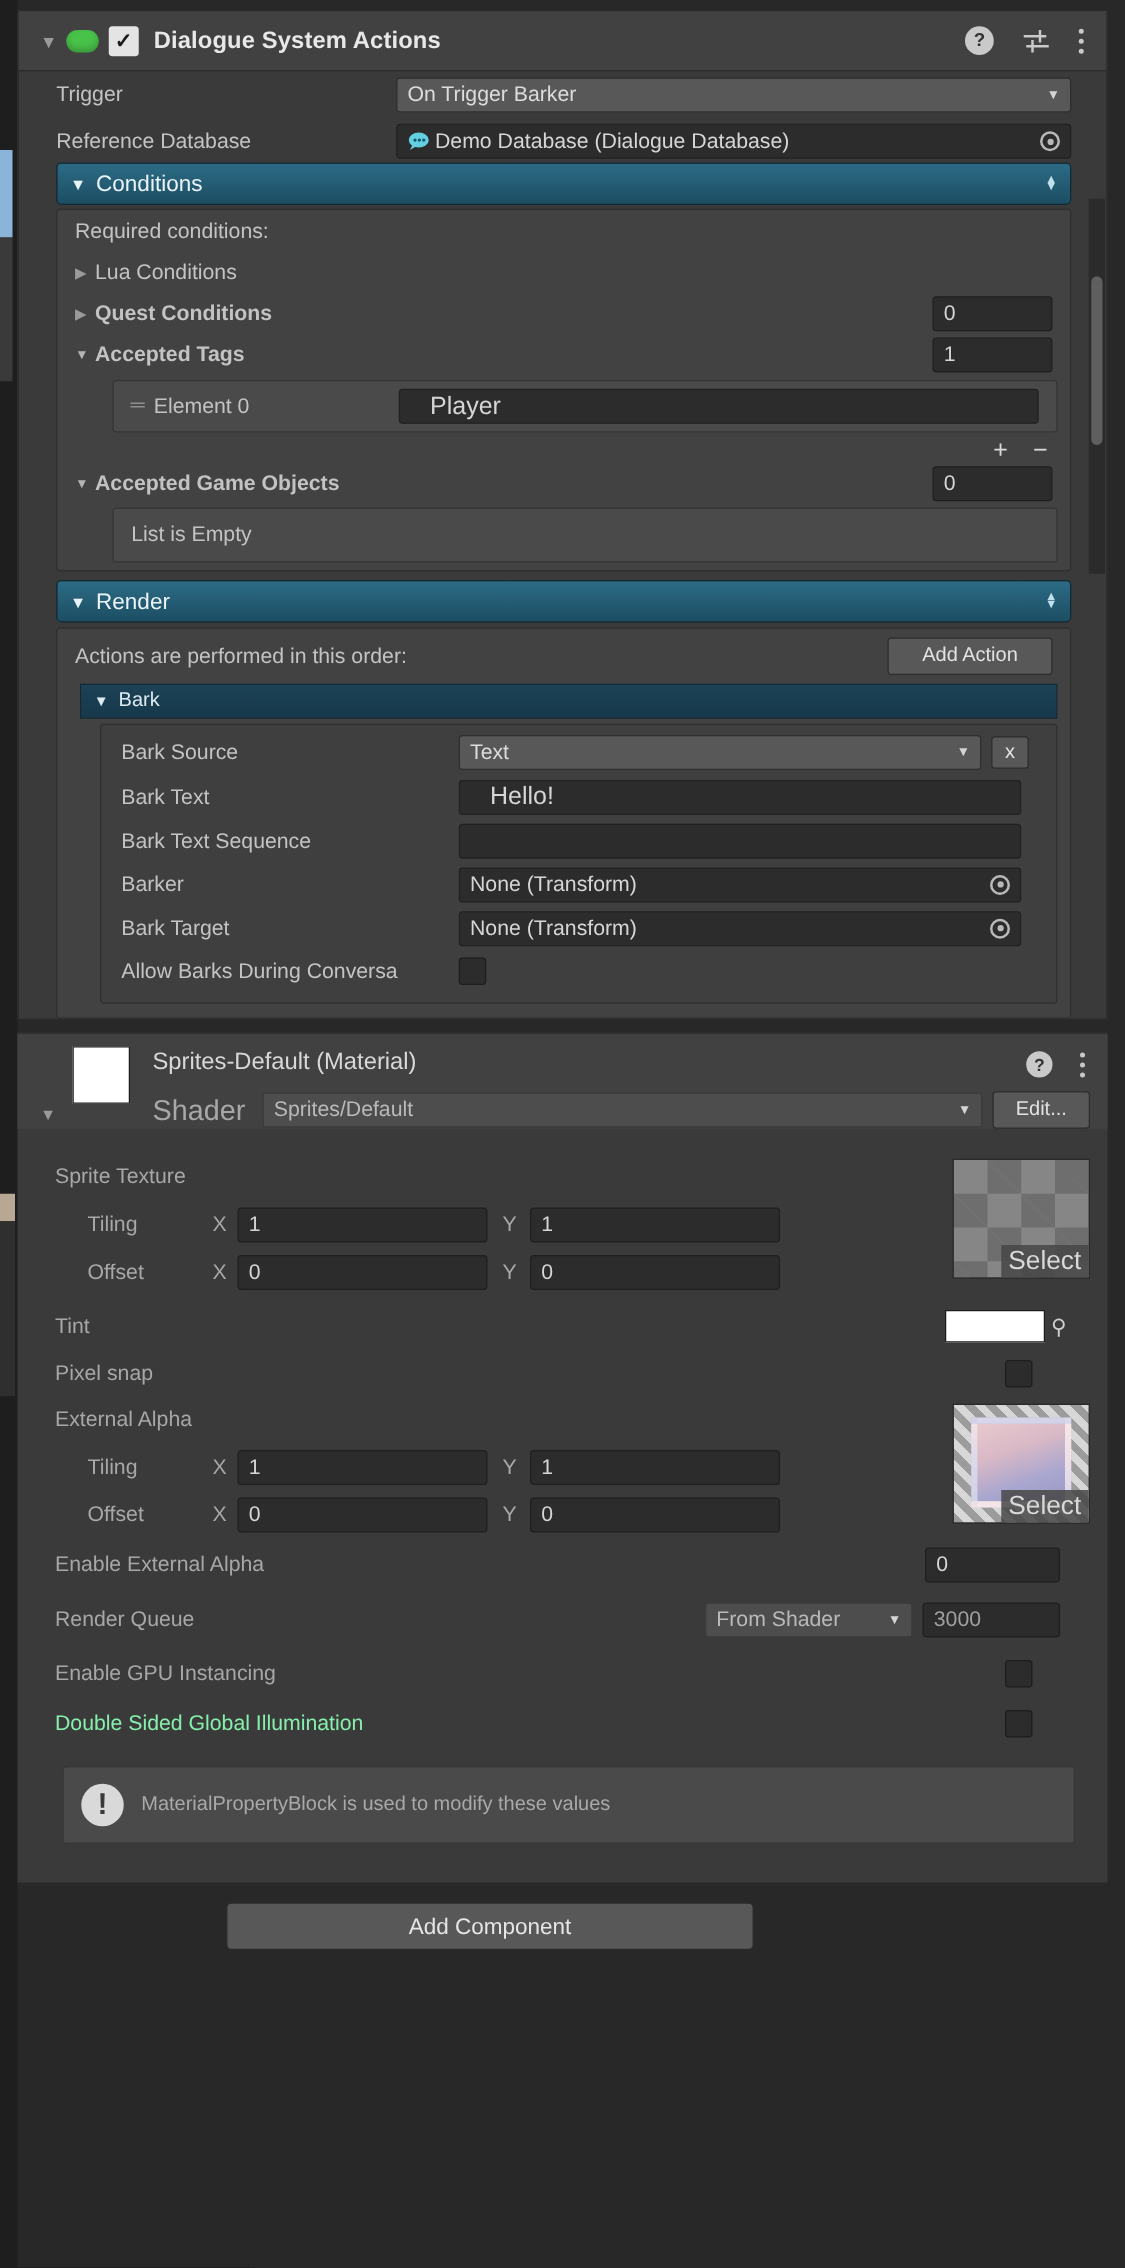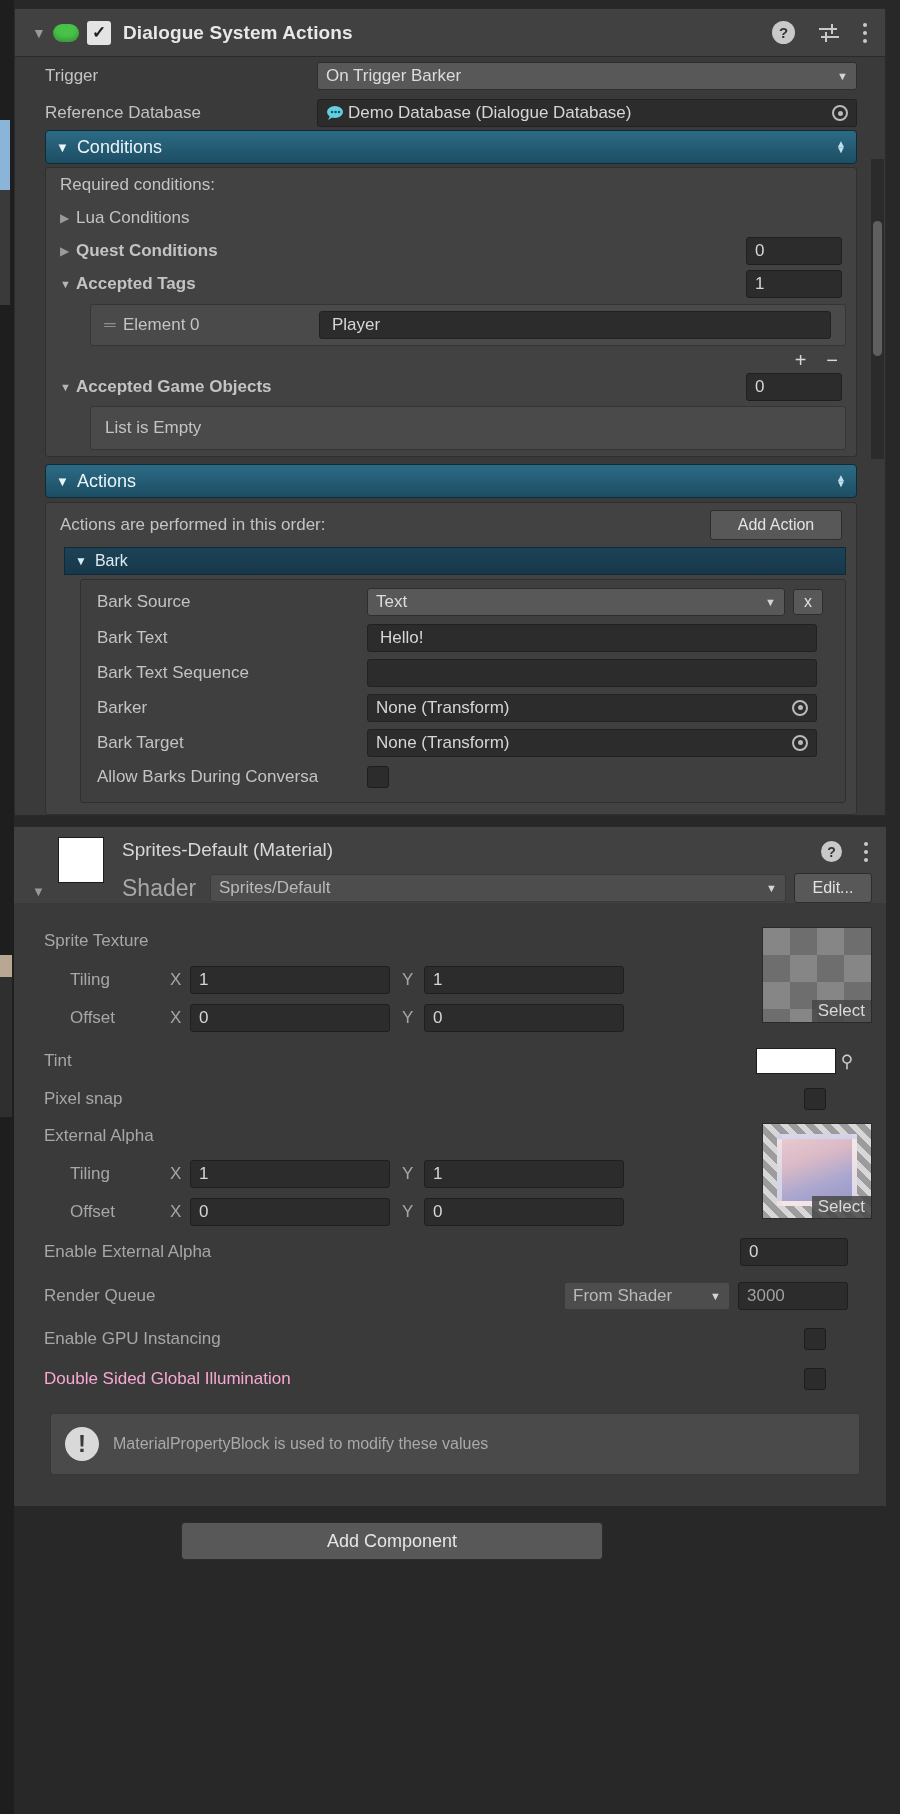--- a/index.html
+++ b/index.html
@@ -63,21 +63,21 @@
     background:#2c2c2c; border:1px solid #212121; border-radius:3px; height:28px;
     color:#d6d6d6; font-size:17px; display:flex; align-items:center; padding:0 8px; position:relative;
   }
   .objfield .pick {
     margin-left:auto; width:16px; height:16px; border-radius:50%;
     border:2px solid #b9b9b9; display:flex; align-items:center; justify-content:center;
   }
   .objfield .pick::after { content:""; width:5px; height:5px; border-radius:50%; background:#b9b9b9; }
   .textfield {
     background:#2c2c2c; border:1px solid #212121; border-radius:3px; height:28px;
-    color:#d6d6d6; font-size:17px; display:flex; align-items:center; padding:0 12px;
+    color:#d6d6d6; font-size:20px; display:flex; align-items:center; padding:0 24px;
   }
   .numfield {
     background:#2c2c2c; border:1px solid #1f1f1f; border-radius:3px; height:28px;
     color:#d6d6d6; font-size:17px; display:flex; align-items:center; padding:0 8px;
   }
   .cbox { width:22px; height:22px; background:#2c2c2c; border:1px solid #1d1d1d; border-radius:3px; }
 
   .db-icon { width:20px; height:16px; margin-right:2px; flex:none; }
 
   
@@ -118,21 +118,21 @@
 
   .thumb {
     width:110px; height:96px; border:1px solid #2a2a2a; position:relative; overflow:hidden;
     background-image:
       linear-gradient(45deg,#6e6e6e 25%,transparent 25%,transparent 75%,#6e6e6e 75%),
       linear-gradient(45deg,#6e6e6e 25%,#868686 25%,#868686 75%,#6e6e6e 75%);
     background-size:54px 54px; background-position:0 0,27px 27px;
   }
   .thumb .sel {
     position:absolute; right:0; bottom:0; background:rgba(70,70,70,.85);
-    color:#d9d9d9; font-size:17px; padding:1px 6px;
+    color:#d9d9d9; font-size:21px; padding:1px 6px;
   }
   .thumb.alpha {
     background-image:
       repeating-linear-gradient(45deg,#9c9c9c 0 6px,#d7d7d7 6px 12px);
     background-size:auto;
   }
   .thumb.alpha .inner {
     position:absolute; left:14px; top:10px; right:14px; bottom:12px;
     background:linear-gradient(160deg,#e8c9ce 0%, #d9b9c6 35%, #a9a6cf 70%, #9a9ac6 100%);
     border:5px solid rgba(255,255,255,.55);
@@ -274,21 +274,21 @@
       </div>
 
       <div class="list-wrap" style="margin:4px 10px 0 44px; height:44px; display:flex; align-items:center; padding-left:14px;">
         <span class="lbl">List is Empty</span>
       </div>
     </div>
 
     <div style="position:absolute; left:30px; top:455px; width:812px;">
       <div class="sect">
         <span class="tri">▼</span>
-        <span>Actions</span>
+        <span>Render</span>
         <span class="updown">
             <span>▲</span>
             <span>▼</span>
           </span>
       </div>
     </div>
 
     <div class="box" style="position:absolute; left:30px; top:493px; width:812px; height:313px;">
       <div class="row" style="height:44px;">
         <span class="lbl">Actions are performed in this order:</span>
@@ -454,21 +454,21 @@
         <span class="numfield" style="width:110px; margin-left:8px; margin-right:10px; color:#a0a0a0;">3000</span>
       </div>
 
       <div class="row" style="height:40px; padding-left:16px;">
         <span style="color:#a7a7a7; font-size:17px;">Enable GPU Instancing</span>
         <span class="grow"></span>
         <span class="cbox" style="margin-right:32px;"></span>
       </div>
 
       <div class="row" style="height:40px; padding-left:16px;">
-        <span style="color:#f9a8d4; font-size:17px;text-align:center;">Double Sided Global Illumination</span>
+        <span style="color:#86efac; font-size:17px;text-align:center;">Double Sided Global Illumination</span>
         <span class="grow"></span>
         <span class="cbox" style="margin-right:32px;"></span>
       </div>
 
       <div class="infobox" style="margin:14px 12px 0 22px;">
         <span class="info-ico">!</span>
         <span class="info-txt">MaterialPropertyBlock is used to modify these values</span>
       </div>
     </div>
   </div>

